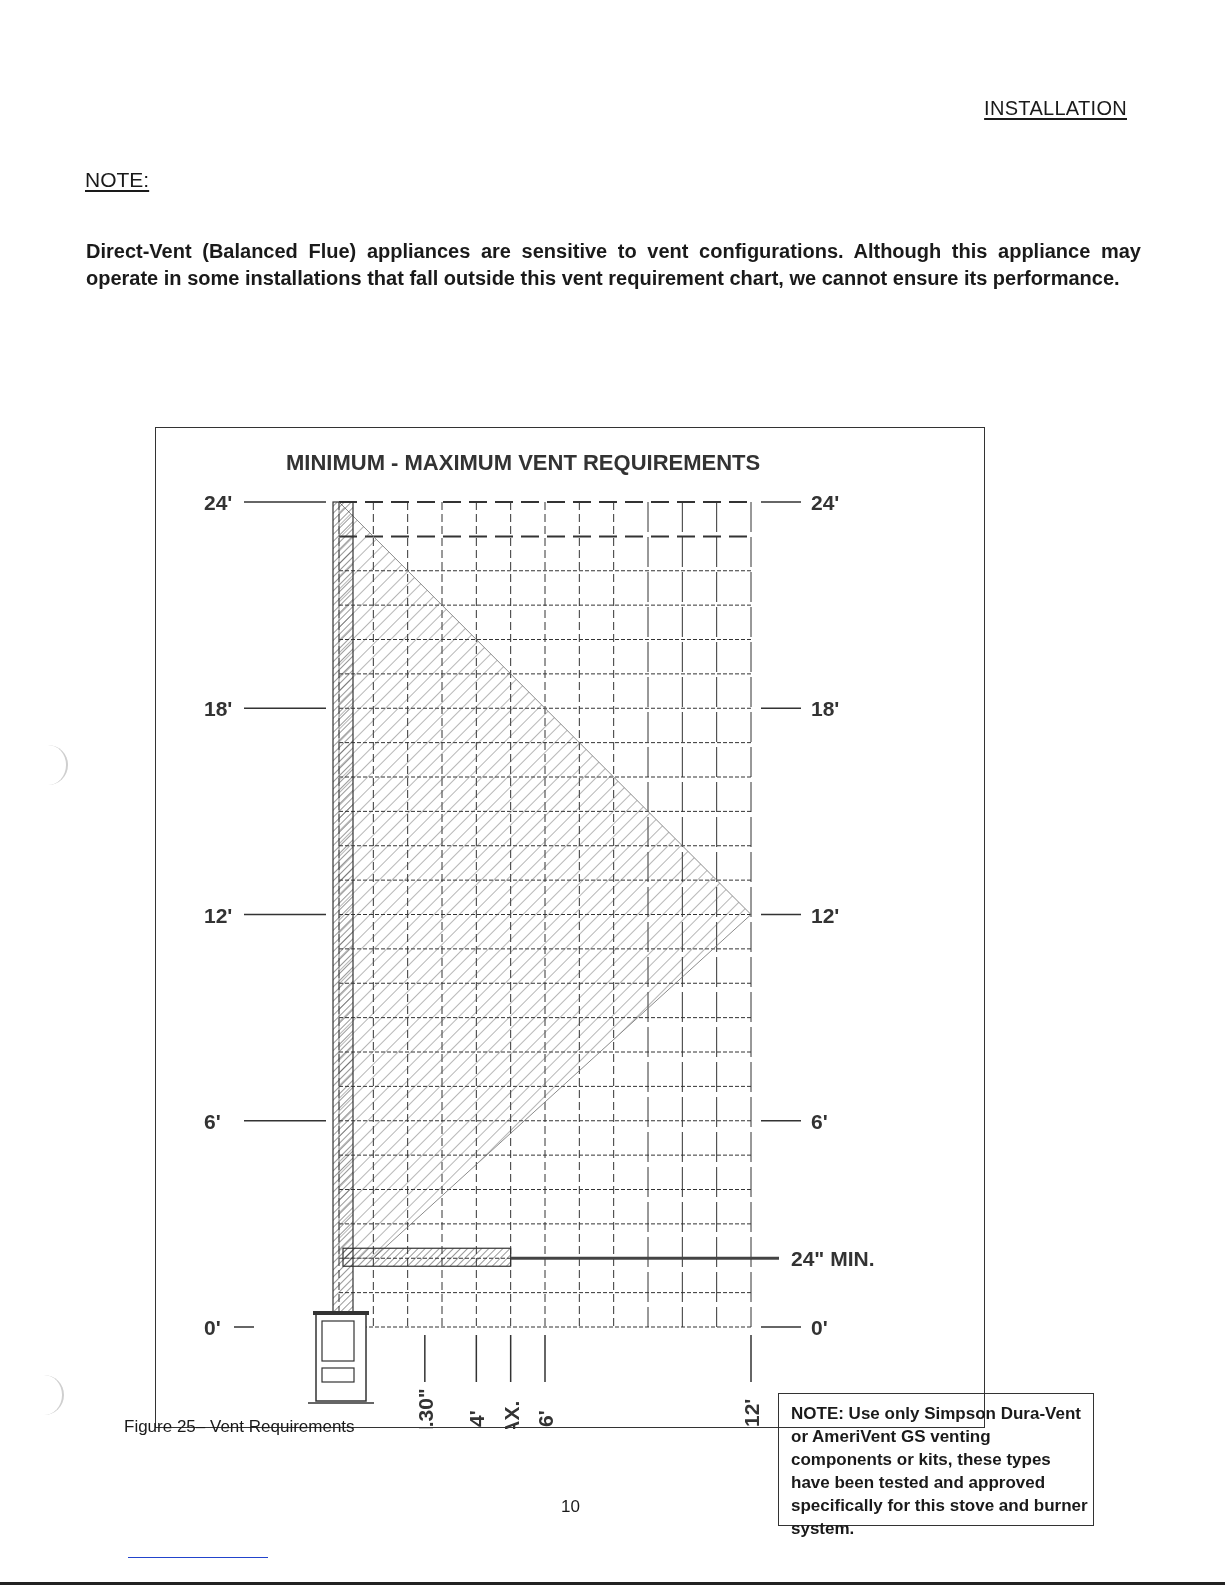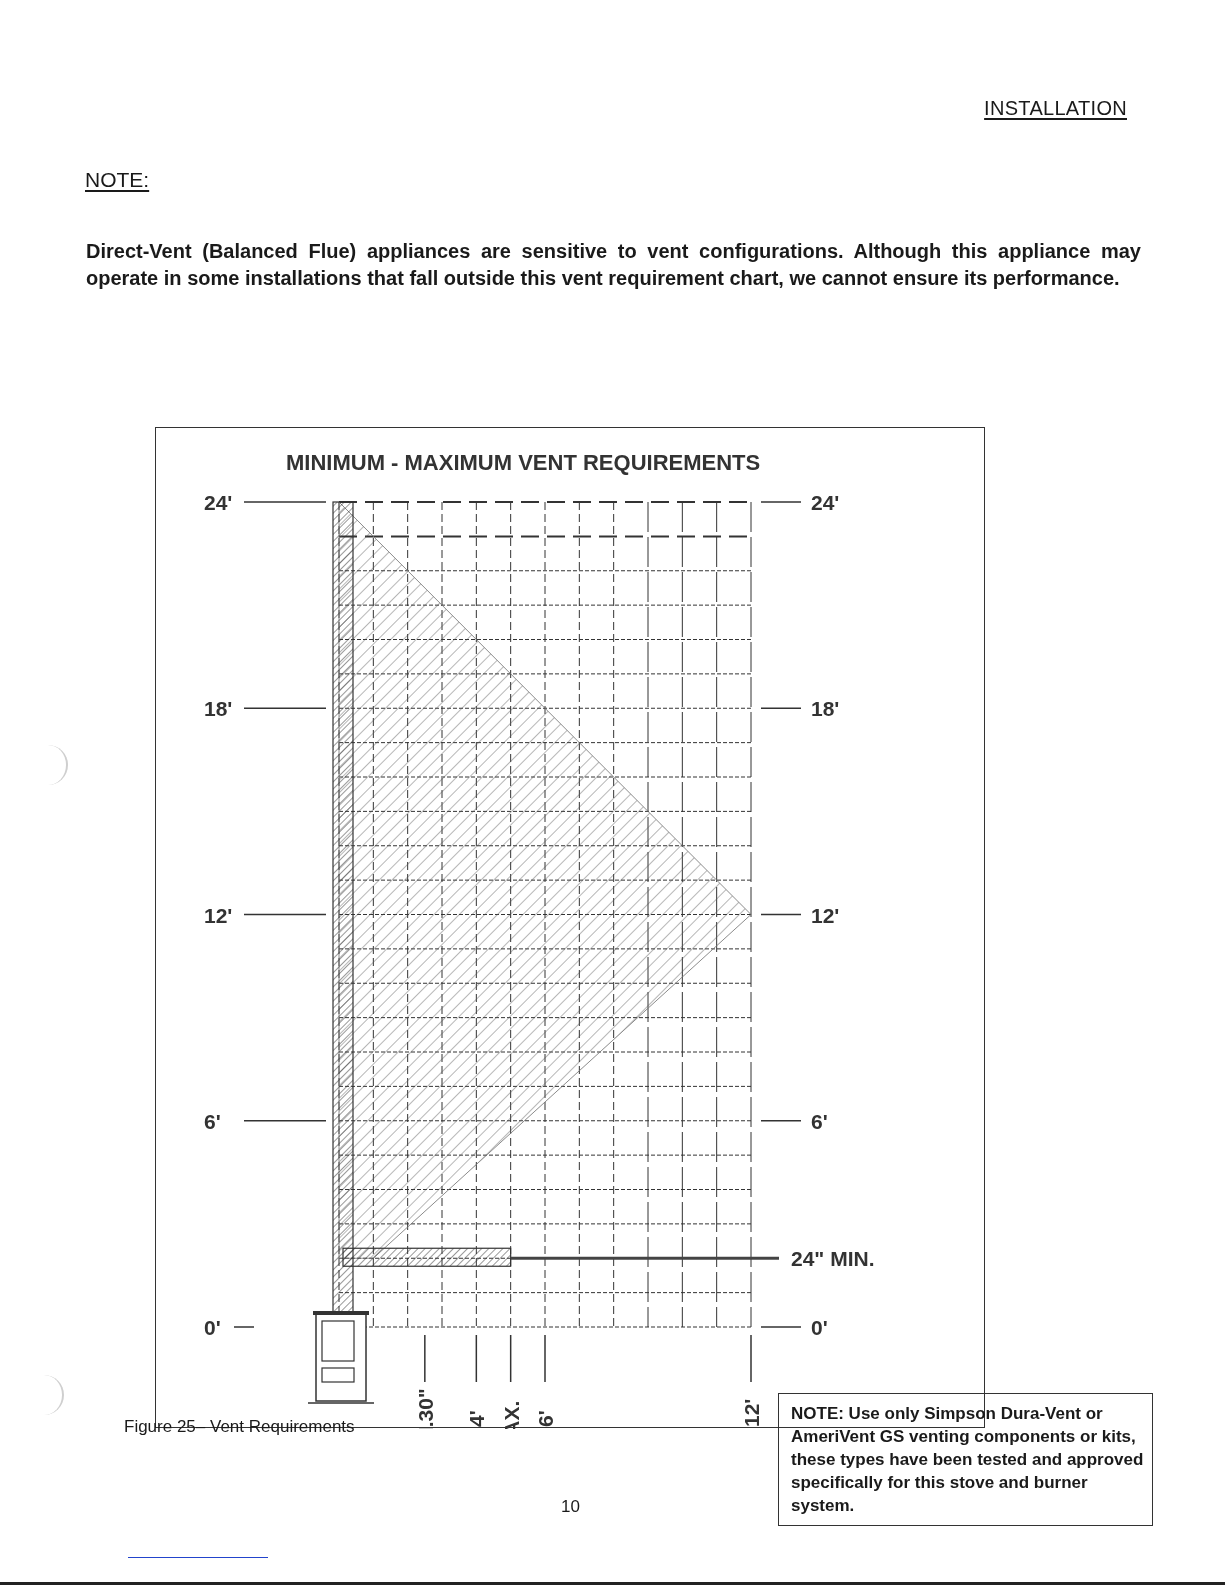--- a/index.html
+++ b/index.html
@@ -6,21 +6,21 @@
   body { width: 1225px; height: 1585px; position: relative; overflow: hidden; color: #1a1a1a; }
   .serif { font-family: Liberation Sans, sans-serif; }
   .sans { font-family: "Liberation Sans", "DejaVu Sans", sans-serif; }
   #section-header { position: absolute; right: 98px; top: 97px; font-size: 20px; text-decoration: underline; text-decoration-thickness: 2px; text-underline-offset: 3px; letter-spacing: 0.3px; }
   #note-heading { position: absolute; left: 85px; top: 168px; font-size: 21px; text-decoration: underline; text-decoration-thickness: 2px; text-underline-offset: 3px; }
   #note-body { position: absolute; left: 86px; top: 238px; width: 1055px; font-size: 20px; font-weight: bold; line-height: 27px; text-align: justify; }
   #figure-frame { position: absolute; left: 155px; top: 387px; width: 830px; height: 1001px; border: 1.5px solid #333; box-sizing: border-box; margin-top: 40px; }
   #chart-svg { position: absolute; left: 0; top: 0; }
   #figure-caption { position: absolute; left: 124px; top: 1417px; font-size: 17px; }
   #page-number { position: absolute; left: 561px; top: 1497px; font-size: 17px; }
-  #approval-note { position: absolute; left: 778px; top: 1393px; width: 375px; height: 133px; border: 1.5px solid #333; box-sizing: border-box; padding: 8px 0 0 12px; font-size: 17px; font-weight: bold; line-height: 23px; }
+  #approval-note { position: absolute; left: 778px; top: 1393px; width: 316px; height: 133px; border: 1.5px solid #333; box-sizing: border-box; padding: 8px 0 0 12px; font-size: 17px; font-weight: bold; line-height: 23px; }
   #footer-link { position: absolute; left: 128px; top: 1557px; width: 140px; height: 1px; background: #2244cc; }
   #footer-bar { position: absolute; left: 0; top: 1582px; width: 1225px; height: 3px; background: #222; }
   .hole { position: absolute; width: 26px; height: 40px; border-right: 2px solid #cfcfcf; border-radius: 0 22px 22px 0; }
 </style>
 </head>
 <body>
 
 <div class="hole" style="left:40px; top:745px;"></div>
 <div class="hole" style="left:36px; top:1375px;"></div>
 

